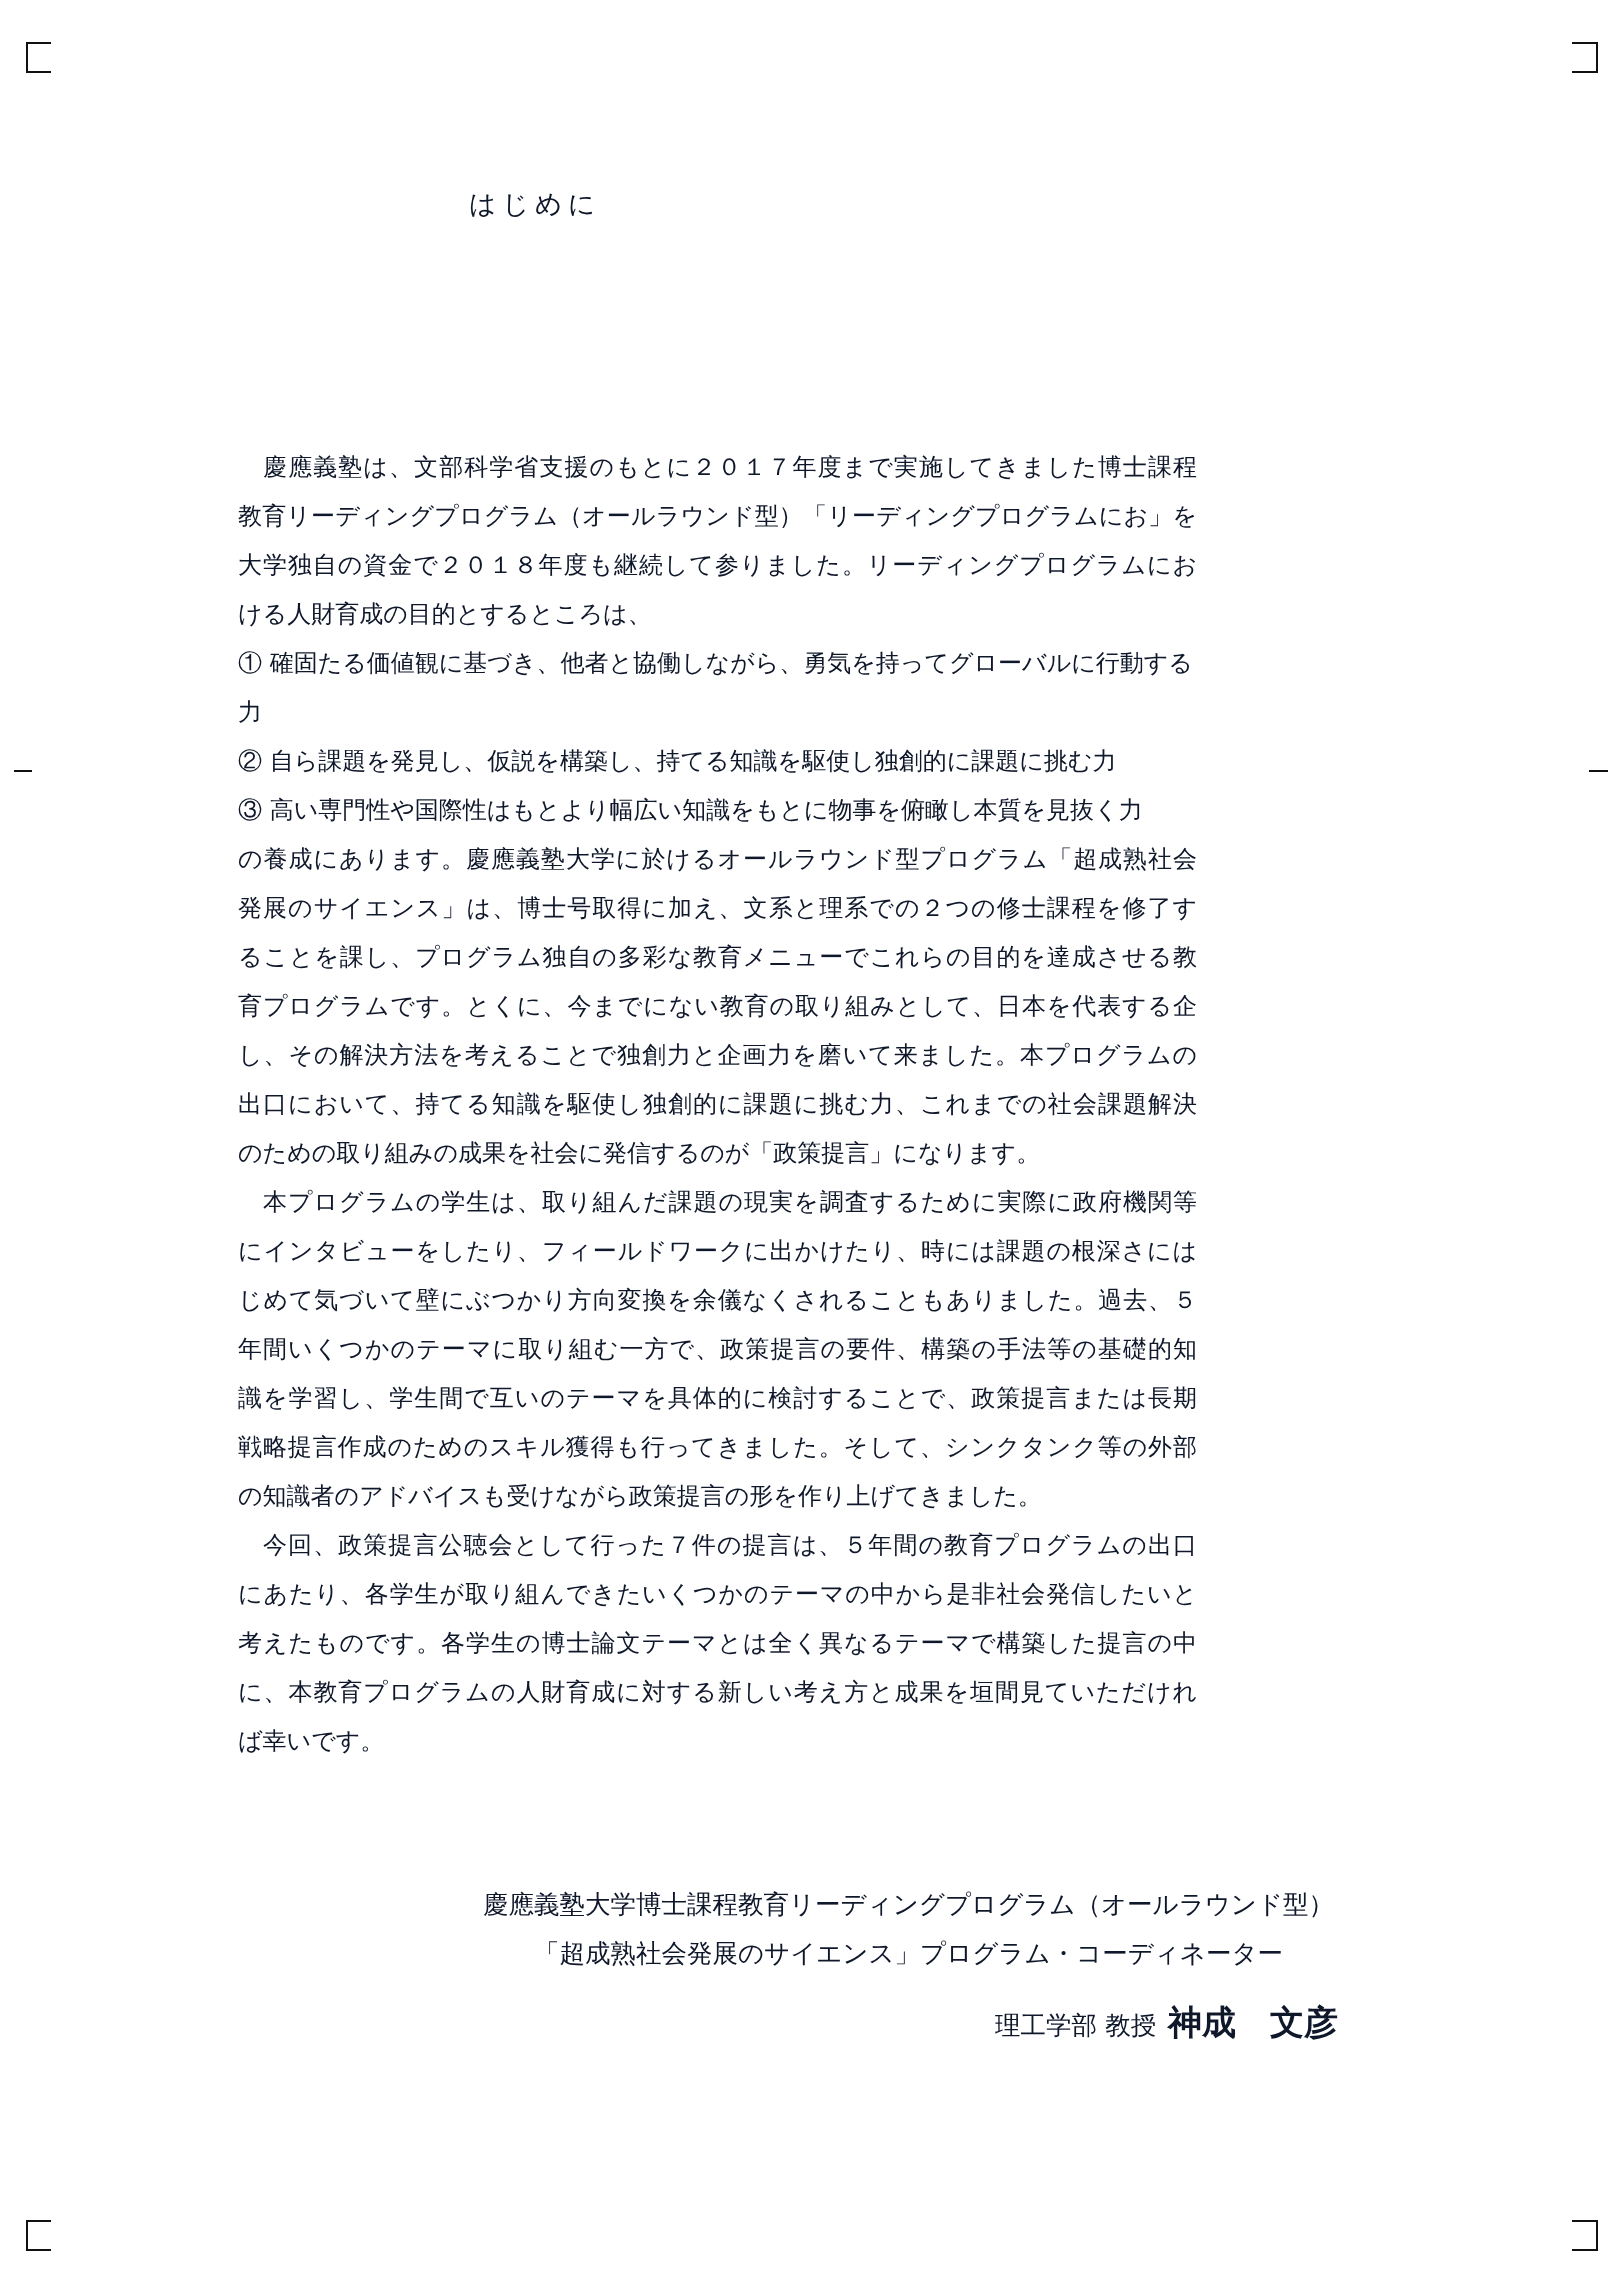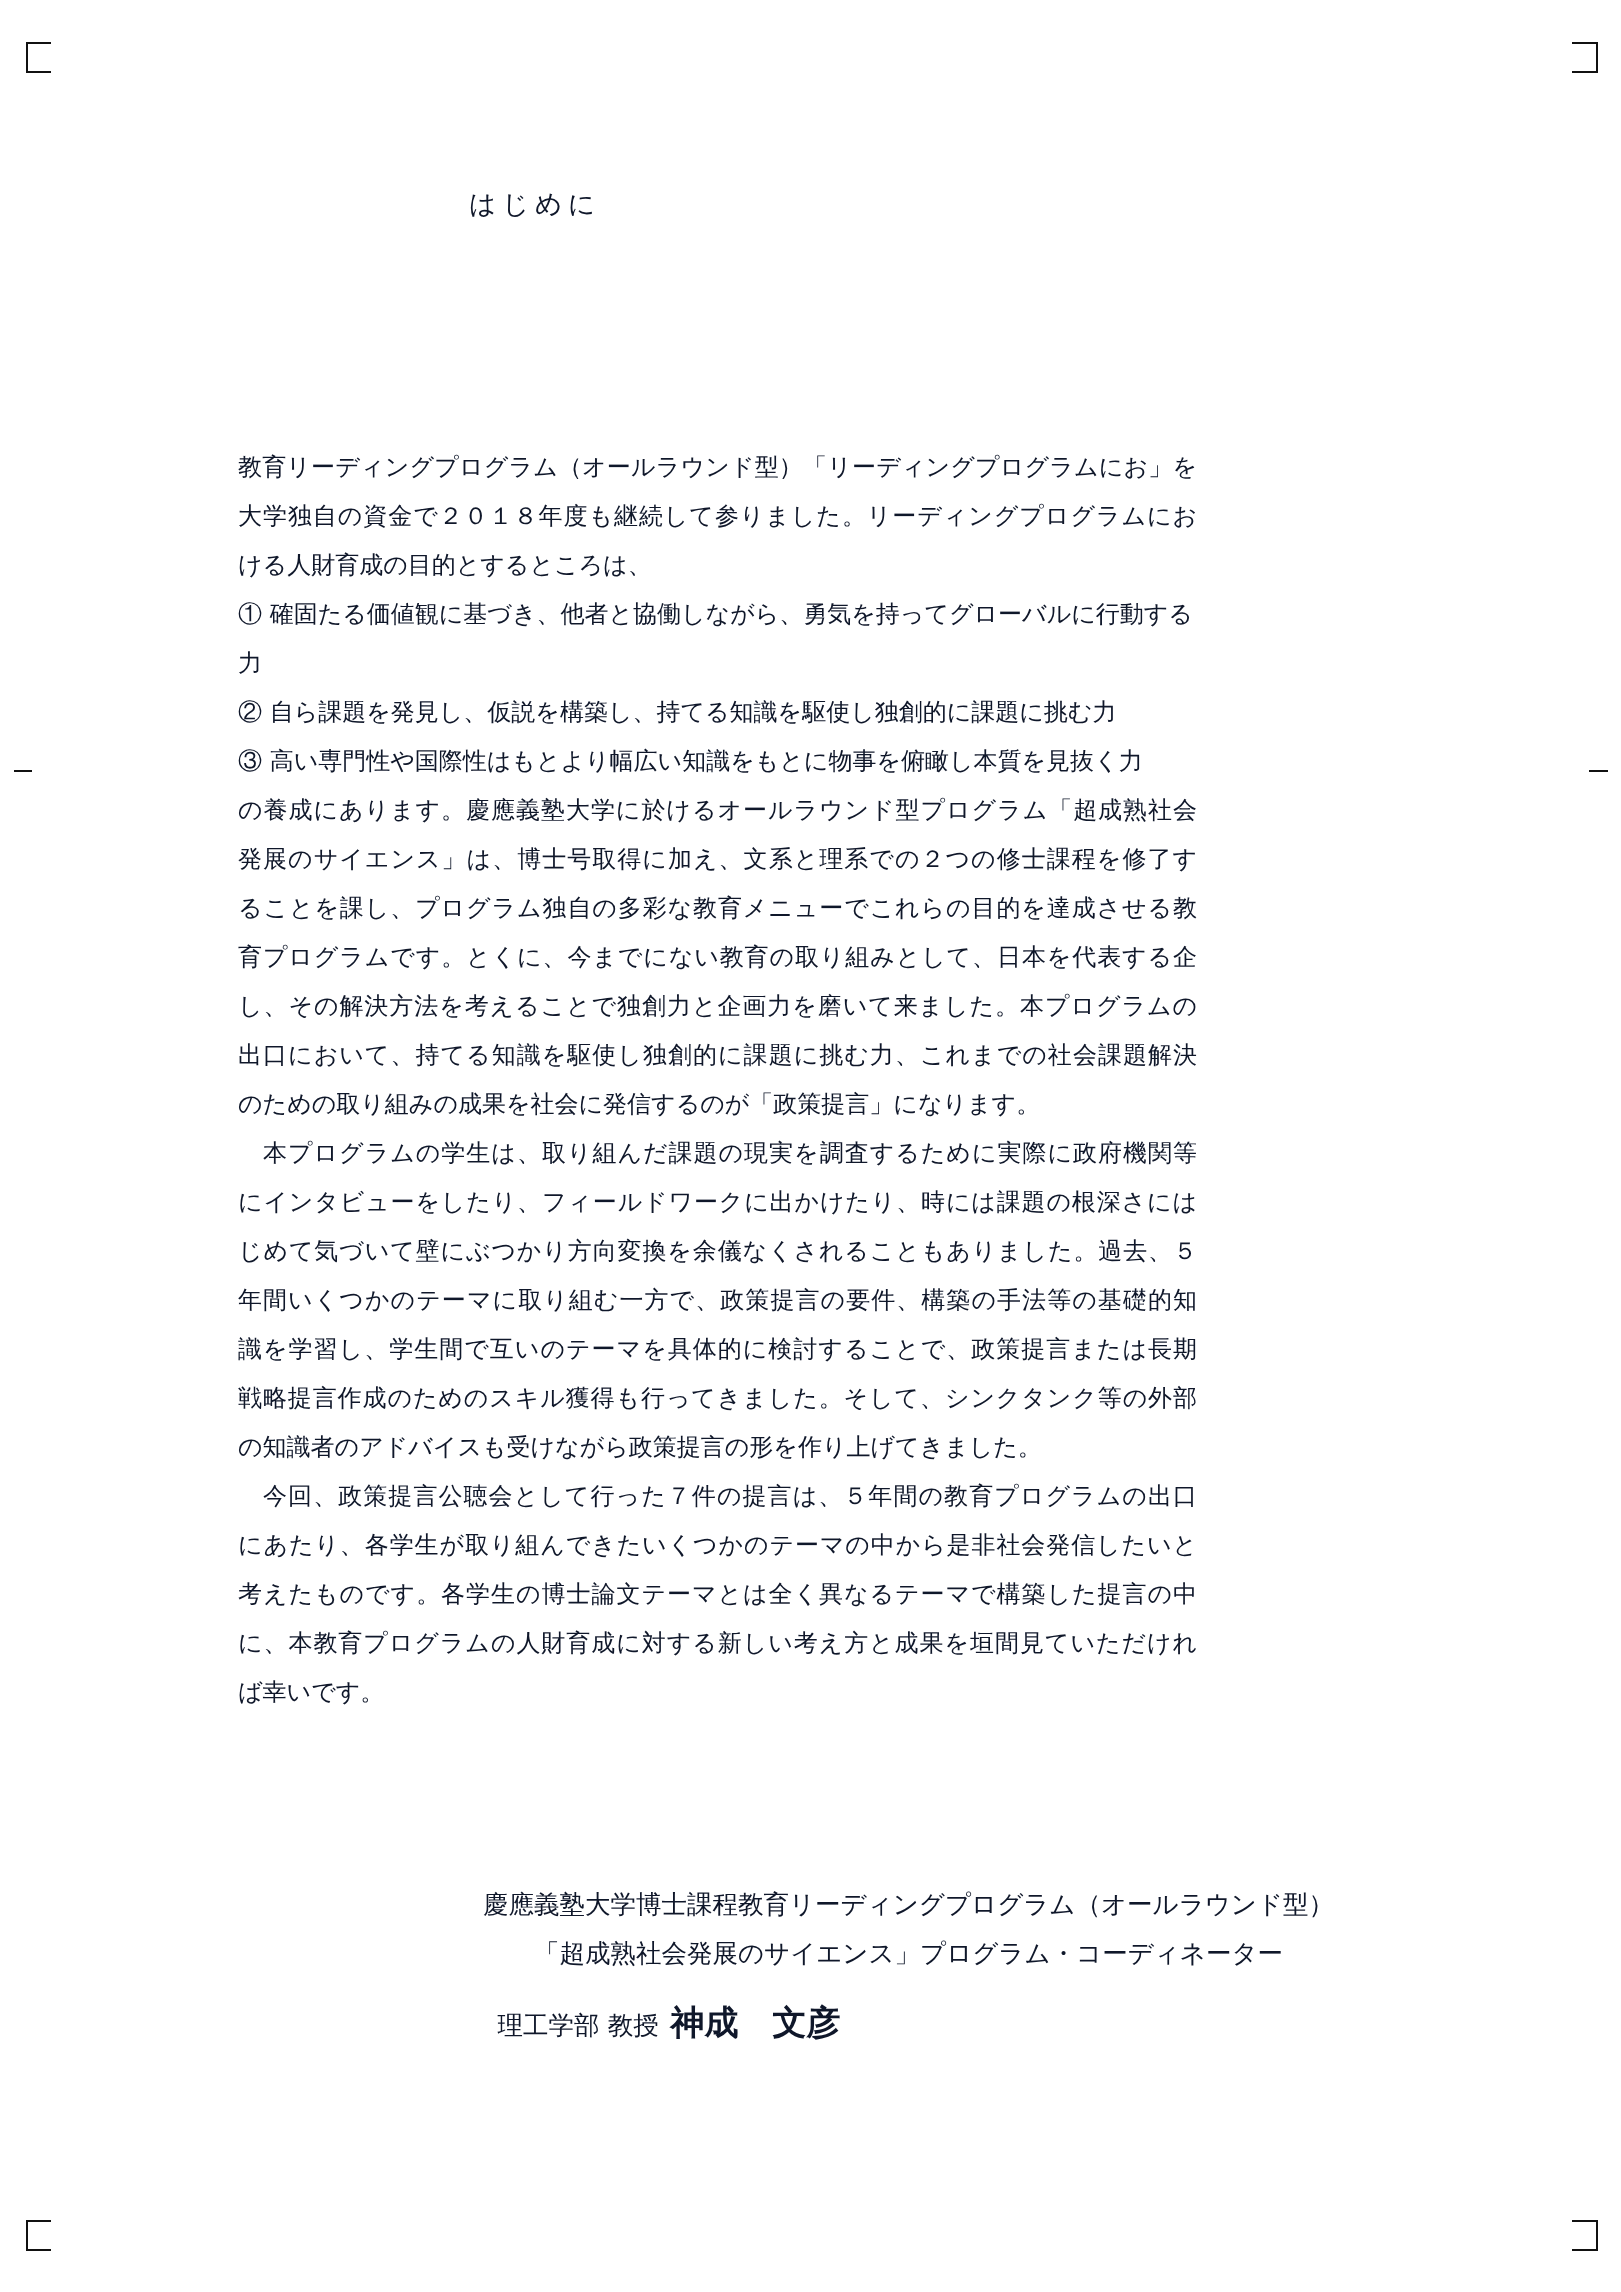--- a/index.html
+++ b/index.html
@@ -79,21 +79,21 @@
     font-size: 25.5px;
     white-space: nowrap;
   }
   .sig-1 { top: 1887px; }
   .sig-2 { top: 1936px; }
   .sig-name-line {
     position: absolute;
     left: 0;
     top: 2000px;
     width: 1338px;
-    text-align: center;
+    text-align: right;
     font-size: 25.5px;
     white-space: nowrap;
   }
   .sig-name-line .name {
     font-size: 34px;
     font-weight: bold;
     margin-left: 11.8px;
   }
 </style>
 </head>
@@ -106,20 +106,21 @@
   <div class="crop-dash crop-ml"></div>
   <div class="crop-dash crop-mr"></div>
   <div class="crop-corner left crop-bl"></div>
   <div class="crop-corner right crop-br"></div>
 
   <div class="doc-title">はじめに</div>
 
   <div class="doc-body">
 
     <div class="para">
+      <div class="line full">　慶應義塾は、文部科学省支援のもとに２０１７年度まで実施してきました博士課程</div>
       <div class="line full">教育リーディングプログラム（オールラウンド型）「リーディングプログラムにお」を</div>
       <div class="line full">大学独自の資金で２０１８年度も継続して参りました。リーディングプログラムにお</div>
       <div class="line">ける人財育成の目的とするところは、</div>
       <div class="line">① 確固たる価値観に基づき、他者と協働しながら、勇気を持ってグローバルに行動する力</div>
       <div class="line">② 自ら課題を発見し、仮説を構築し、持てる知識を駆使し独創的に課題に挑む力</div>
       <div class="line">③ 高い専門性や国際性はもとより幅広い知識をもとに物事を俯瞰し本質を見抜く力</div>
       <div class="line full">の養成にあります。慶應義塾大学に於けるオールラウンド型プログラム「超成熟社会</div>
       <div class="line full">発展のサイエンス」は、博士号取得に加え、文系と理系での２つの修士課程を修了す</div>
       <div class="line full">ることを課し、プログラム独自の多彩な教育メニューでこれらの目的を達成させる教</div>
       <div class="line full">育プログラムです。とくに、今までにない教育の取り組みとして、日本を代表する企</div>

